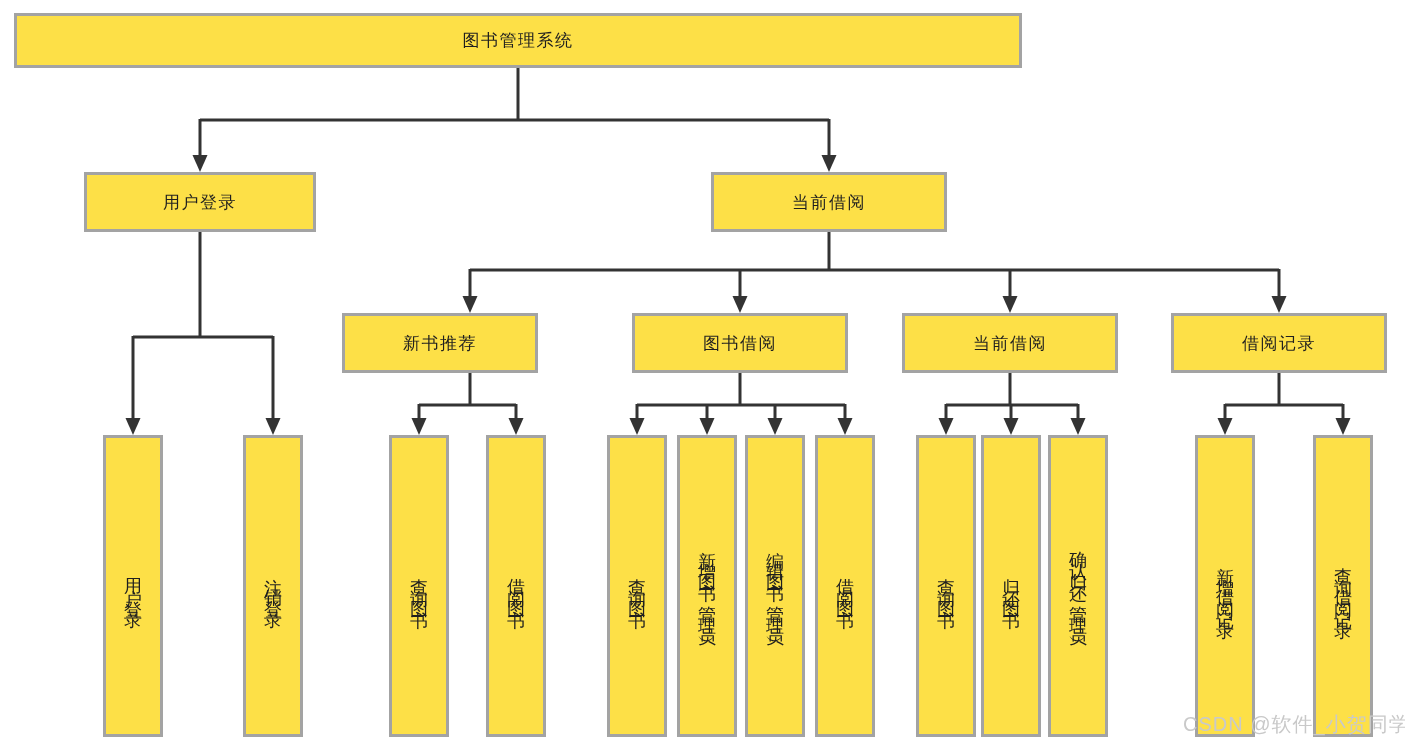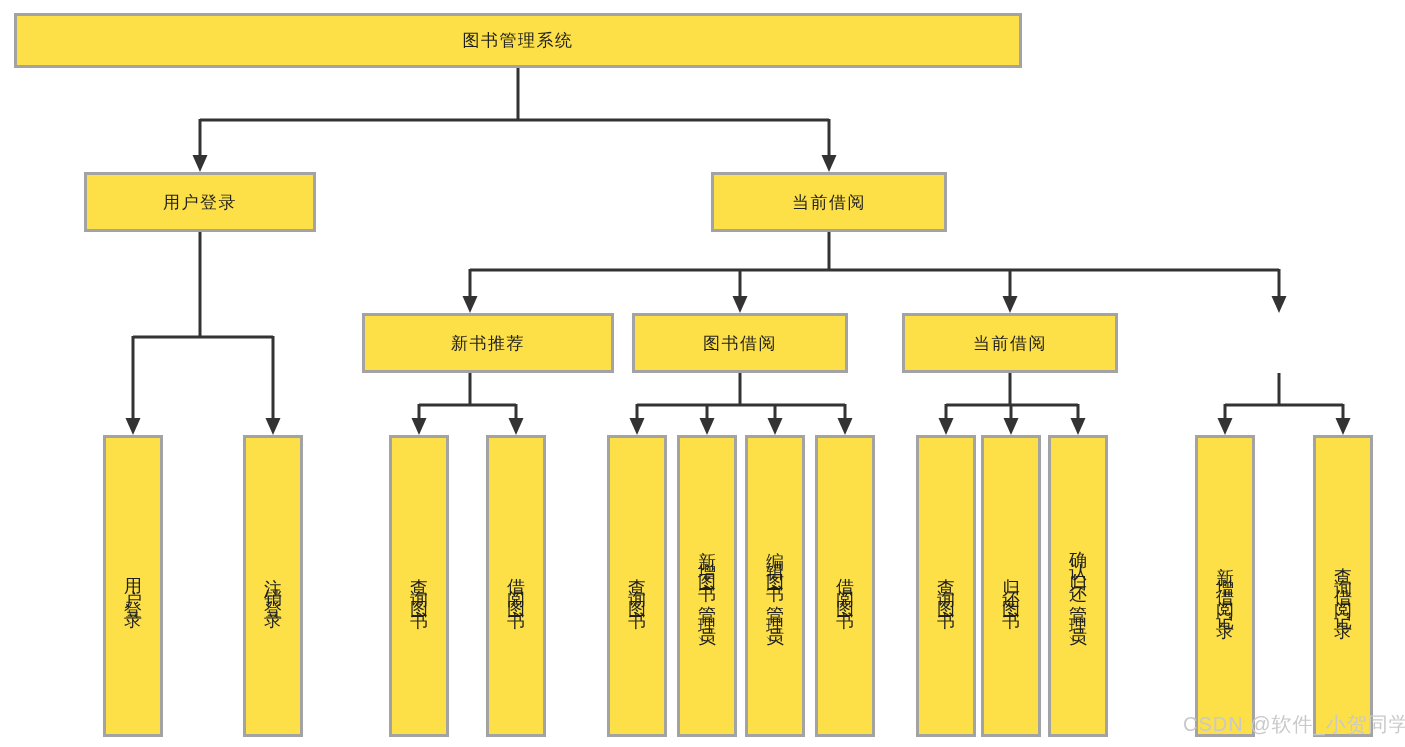--- a/index.html
+++ b/index.html
@@ -93,23 +93,24 @@
       <polygon points="1217.5,418 1232.5,418 1225,435"></polygon>
       <polygon points="1335.5,418 1350.5,418 1343,435"></polygon>
     </g>
   </svg>
 
   <div class="node" style="left:14px;top:13px;width:1008px;height:55px">图书管理系统</div>
 
   <div class="node" style="left:84px;top:172px;width:232px;height:60px">用户登录</div>
   <div class="node" style="left:711px;top:172px;width:236px;height:60px">当前借阅</div>
 
-  <div class="node" style="left:362px;top:313px;width:252px;height:60px">新书推荐</div>
+  <div class="node" style="left:342px;top:313px;width:196px;height:60px">新书推荐</div>
   <div class="node" style="left:902px;top:313px;width:216px;height:60px">当前借阅</div>
   <div class="node" style="left:632px;top:313px;width:216px;height:60px">图书借阅</div>
+  <div class="node" style="left:1171px;top:313px;width:216px;height:60px">借阅记录</div>
 
   <div class="node leaf" style="left:103px;top:435px;width:60px;height:302px">
     <span class="vtext">用户登录</span>
   </div>
   <div class="node leaf" style="left:243px;top:435px;width:60px;height:302px">
     <span class="vtext">注销登录</span>
   </div>
 
   <div class="node leaf" style="left:389px;top:435px;width:60px;height:302px">
     <span class="vtext">查询图书</span>

